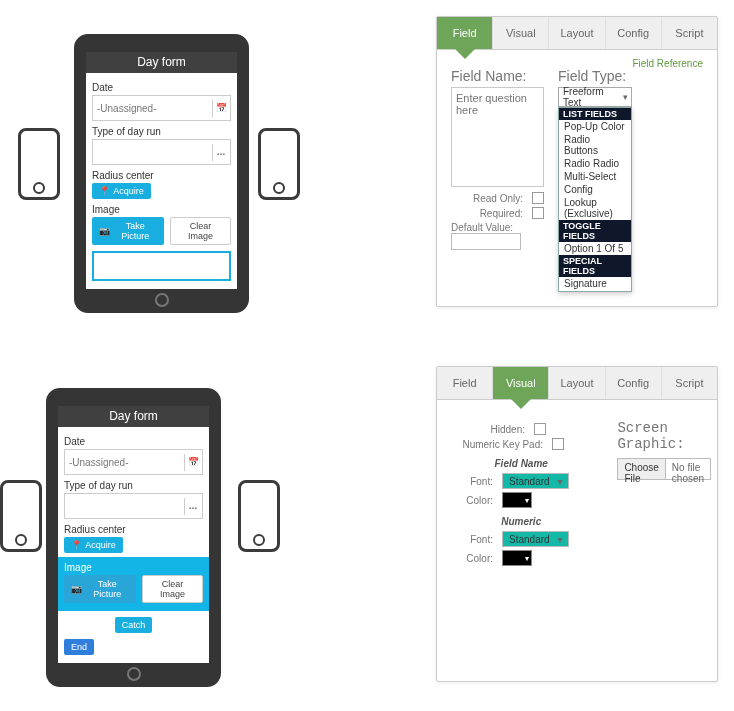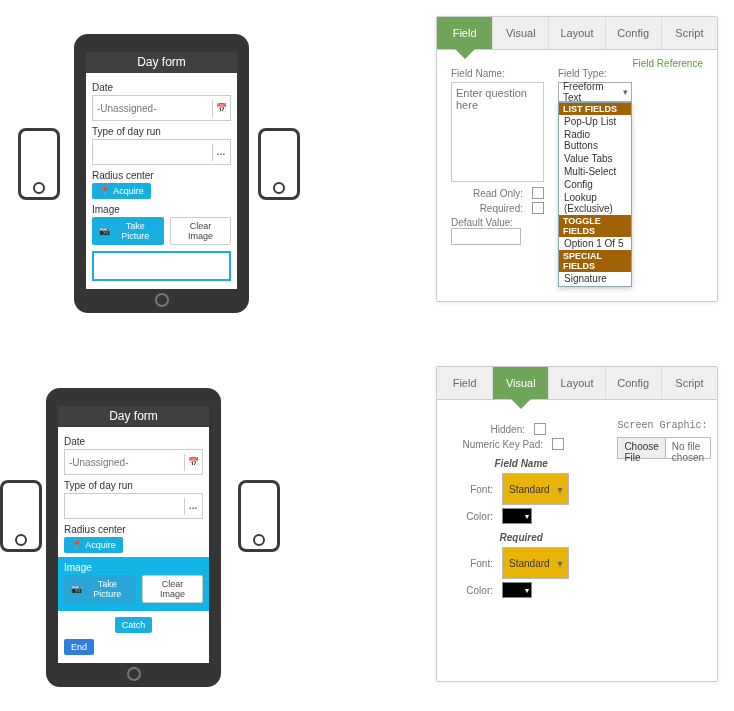--- a/index.html
+++ b/index.html
@@ -134,21 +134,21 @@
     bottom:-10px;
     border:10px solid transparent;
     border-top-color:#6fa559;
     border-bottom:none;
     height:0; width:0;
   }
 
   .ed-body { padding:18px 14px 14px; }
   .two-col { display:flex; gap:14px; }
   .col { flex:1; }
-  .ed-label { color:#777; font-size:10px; margin-bottom:3px; }
+  .ed-label { color:#777; font-size:14px; margin-bottom:3px; }
   .field-ref { float:right; color:#5f9a3d; font-size:10px; margin:-10px 0 6px; }
 
   textarea.questionbox {
     width:100%; height:100px;
     border:1px solid #c9c9c9;
     font-family:inherit;
     font-size:11px;
     padding:4px;
     resize:none;
     color:#999;
@@ -165,21 +165,21 @@
 
   .dropdown-panel {
     border:1px solid #8aa;
     max-height:185px;
     overflow:auto;
     font-size:10px;
     background:#fff;
     box-shadow:0 2px 5px rgba(0,0,0,.2);
   }
   .dd-group {
-    background:#a16207;
+    background:#0f172a;
     color:#fff;
     padding:1px 4px;
     font-size:9px;
     font-weight:bold;
   }
   .dd-item { padding:1px 5px; color:#333; }
 
   .prop-row {
     display:flex; align-items:center;
     gap:9px; margin:3px 0;
@@ -189,22 +189,22 @@
   .prop-row input[type=text]{
     border:1px solid #bbb; height:17px; width:70px; font-size:10px; padding:0 3px;
   }
 
   
   .vis-body { padding:20px 16px 30px; display:flex; gap:28px; }
   .vis-left { flex:0 0 55%; }
   .vis-right { flex:1; }
   .stack-label { font-weight:bold; font-style:italic; color:#555; font-size:10px; text-align:center; margin:8px 0 4px;}
   .mini-select {
-    border:1px solid #bbb; height:32px; padding:0 18px 0 6px;
-    font-size:10px; background:#eab308;
+    border:1px solid #bbb; height:16px; padding:0 18px 0 6px;
+    font-size:10px; background:#14b8a6;
     display:inline-flex; align-items:center;
     position:relative;
   }
   .mini-select::after{content:"▾"; position:absolute; right:5px; color:#666;}
   .swatch {
     width:30px; height:16px;
     border:1px solid #888;
     background:#000;
     display:inline-flex; align-items:center; justify-content:flex-end;
     padding-right:2px; font-size:8px; color:#fff;
@@ -286,23 +286,23 @@
             <input type="text" style="">
           </div>
         </div>
         <div class="col">
           <div class="ed-label">Field Type:</div>
           <div class="ft-select">
             <span>Freeform Text</span>
           </div>
           <div class="dropdown-panel" id="ft-dd">
               <div class="dd-group">LIST FIELDS</div>
-              <div class="dd-item">Pop-Up List</div>
+              <div class="dd-item">Pop-Up Color</div>
               <div class="dd-item">Radio Buttons</div>
-              <div class="dd-item">Value Tabs</div>
+              <div class="dd-item">Radio Radio</div>
               <div class="dd-item">Multi-Select</div>
               <div class="dd-item">Config</div>
               <div class="dd-item">Lookup (Exclusive)</div>
               <div class="dd-group">TOGGLE FIELDS</div>
               <div class="dd-item">Option 1 Of 5</div>
               <div class="dd-group">SPECIAL FIELDS</div>
               <div class="dd-item">Signature</div>
               <div class="dd-item">GPS</div>
             </div>
         </div>
@@ -376,21 +376,21 @@
         <div class="stack-label">Field Name</div>
         <div class="prop-row">
           <label style="width:40px">Font:</label>
           <span class="mini-select">Standard</span>
         </div>
         <div class="prop-row">
           <label style="width:40px">Color:</label>
           <span class="swatch">▾</span>
         </div>
 
-        <div class="stack-label">Required</div>
+        <div class="stack-label">Numeric</div>
         <div class="prop-row">
           <label style="width:40px">Font:</label>
           <span class="mini-select">Standard</span>
         </div>
         <div class="prop-row">
           <label style="width:40px">Color:</label>
           <span class="swatch">▾</span>
         </div>
       </div>
       <div class="vis-right">

